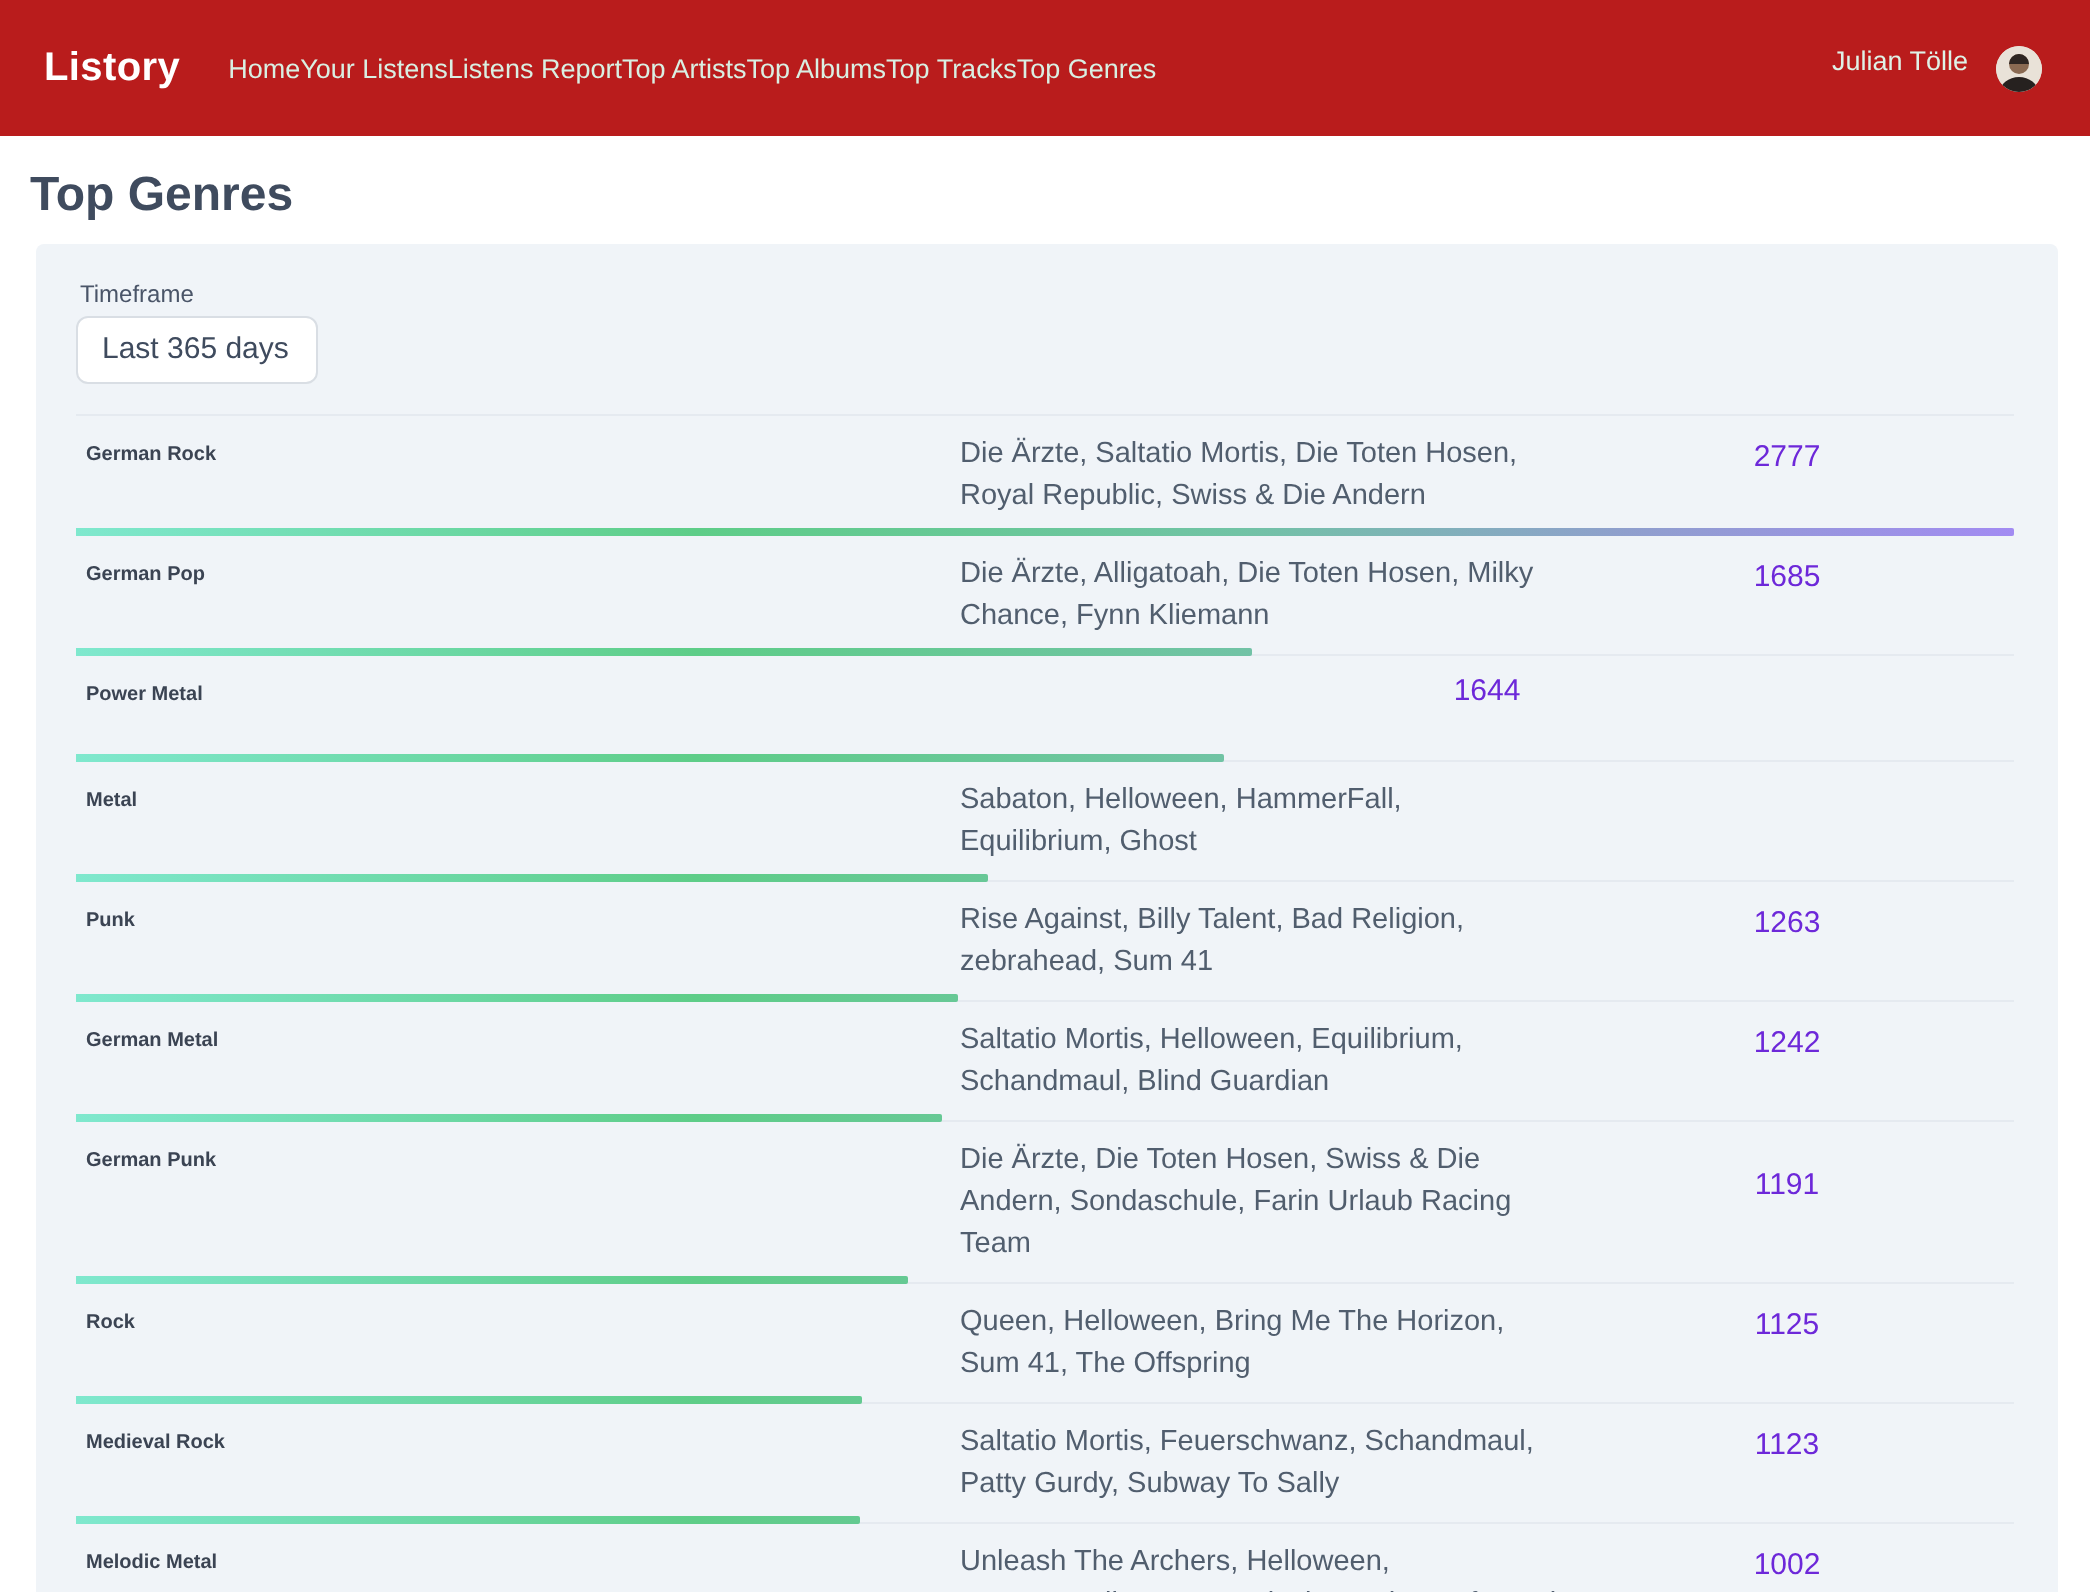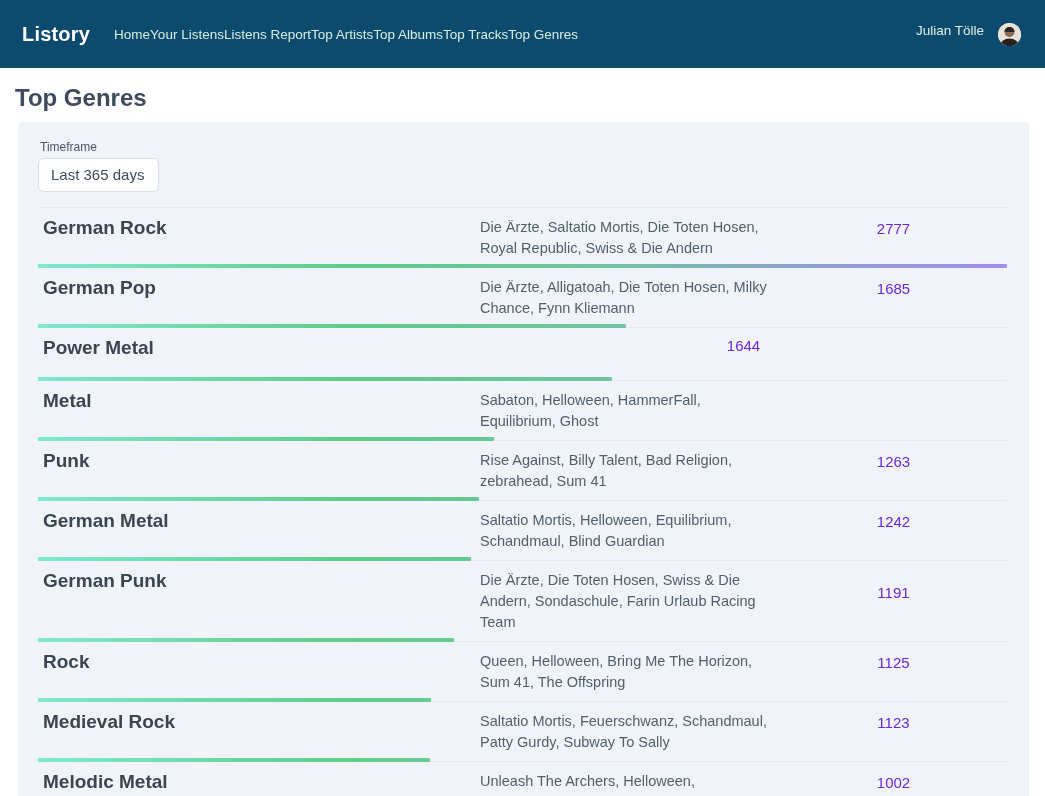--- a/index.html
+++ b/index.html
@@ -1,20 +1,20 @@
 <!DOCTYPE html>
 <html><head>
 <meta charset="utf-8">
 <style>
   * { margin:0; padding:0; box-sizing:border-box; }
   html,body { width:1045px; height:796px; overflow:hidden; background:#fff;
     font-family:"Liberation Sans", sans-serif; }
 
   
-  .nav { height:68px; background:#0c4a6e; display:flex; align-items:center;
+  .nav { height:68px; background:#b91c1c; display:flex; align-items:center;
     padding:0 24px 0 22px; }
   .brand { color:#ffffff; font-size:20px; font-weight:bold; letter-spacing:.2px; margin-right:24px; }
   .nav-links { display:flex; align-items:center; }
   .nav-link { color:#d9efe2; font-size:13.5px; cursor:pointer; white-space:nowrap; }
   .nav-spacer { flex:1; }
   .nav-user { display:flex; gap:14px; }
   .nav-username { color:#dff2e7; font-size:13.5px; }
   .avatar { width:23px; height:23px; border-radius:50%; overflow:hidden; background:#e9e2d8;
     display:block; cursor:pointer; }
 
@@ -26,21 +26,21 @@
 
   .filter-label { font-size:12px; color:#4a5568; margin-left:2px; }
   .filter-btn { margin-top:4px; background:#ffffff; border:1px solid #d9dee4; border-radius:6px;
     padding:7px 14px 8px 12px; font-size:15px; color:#3f4b5e;
     font-family:"Liberation Sans", sans-serif; cursor:pointer; display:inline-block; }
 
   
   .genre-table { margin-top:15px; border-top:1px solid #e5eaf0; }
   .genre-row { position:relative; display:flex; align-items:stretch; min-height:53px;
     border-bottom:1px solid #e5eaf0; }
-  .col-genre { width:442px; padding:9px 10px 8px 5px; font-size:19px; font-weight:bold;
+  .col-genre { width:442px; padding:9px 10px 8px 5px; font-size:10px; font-weight:bold;
     color:#3b4453; line-height:21px; }
   .col-artists { width:300px; padding:9px 0 8px 0; font-size:14.5px; color:#515e6e;
     line-height:21px; }
   .col-count { flex:1; display:flex; align-items:center; justify-content:center;
     font-size:15px; color:#6d28d9; padding-bottom:18px; }
 
   .bar-clip { position:absolute; left:0; bottom:-1px; height:4px; overflow:hidden;
     border-radius:0 1px 1px 0; }
   .bar-fill { position:absolute; left:0; top:0; height:100%;
     background:linear-gradient(90deg,#7fe8ce 0%,#5ecd88 32%,#71c3a5 60%,#8f9fcd 80%,#a28bf2 100%); }

